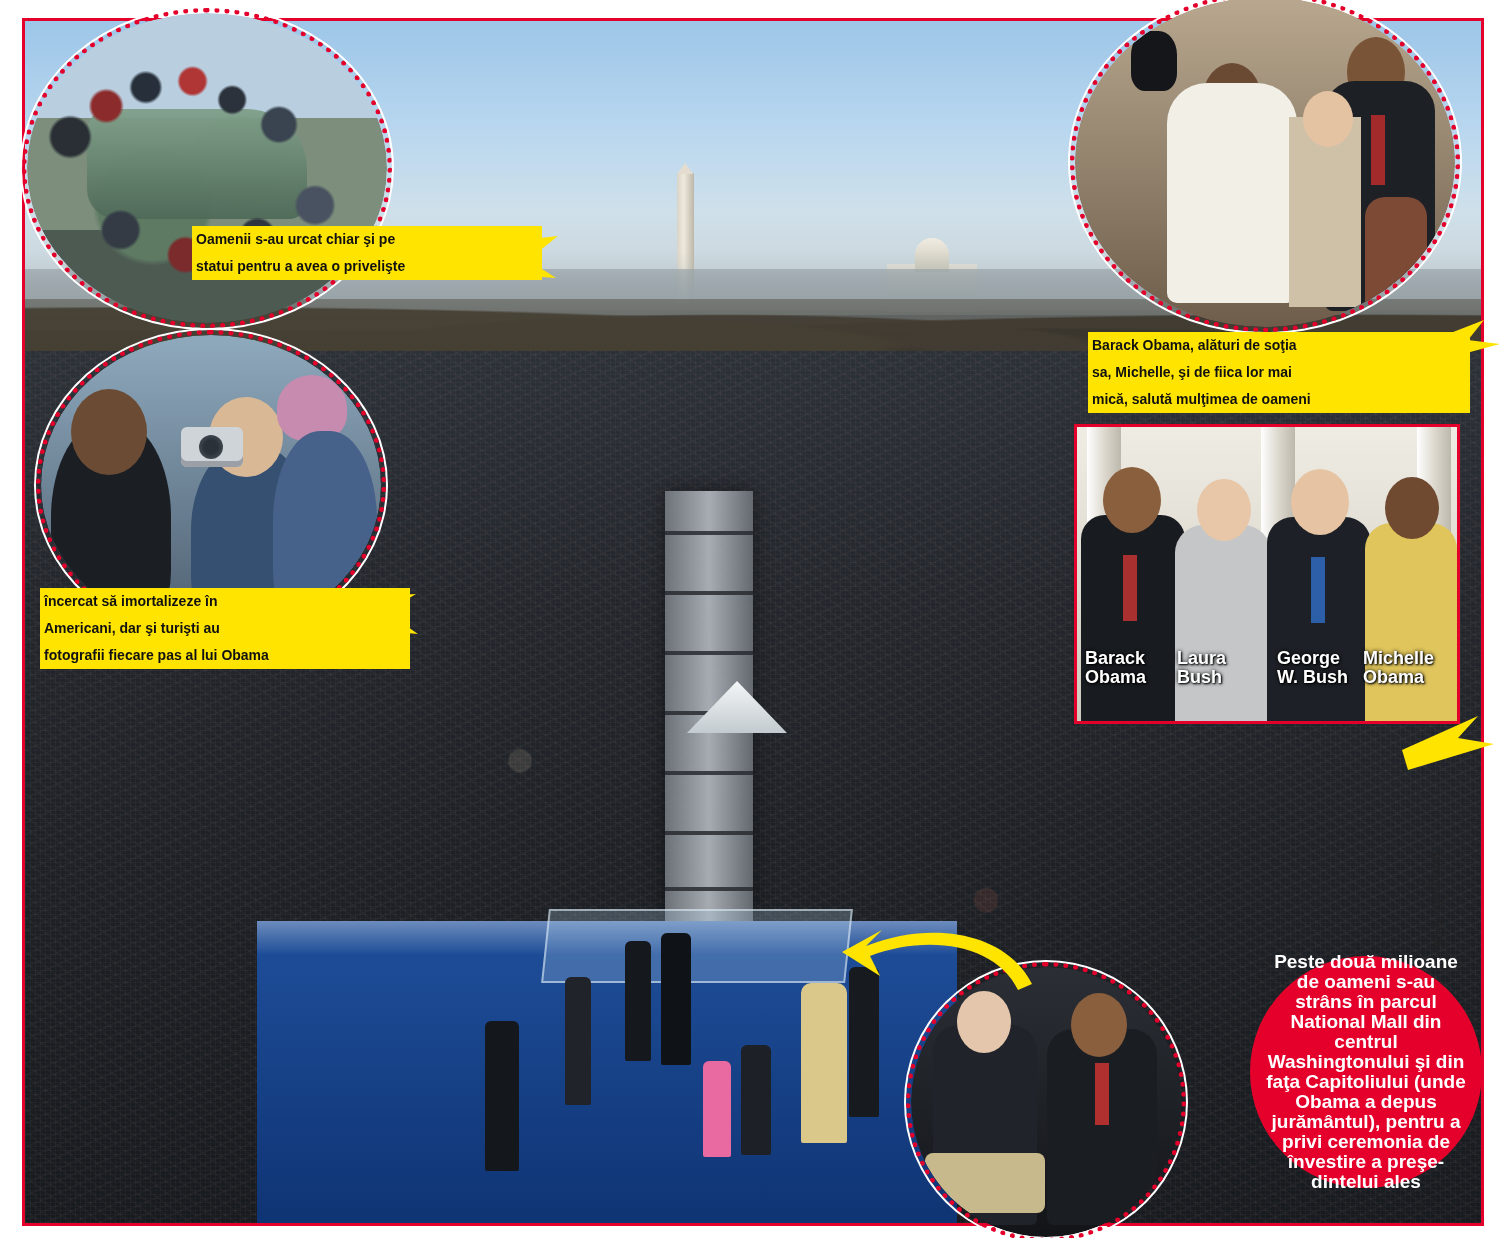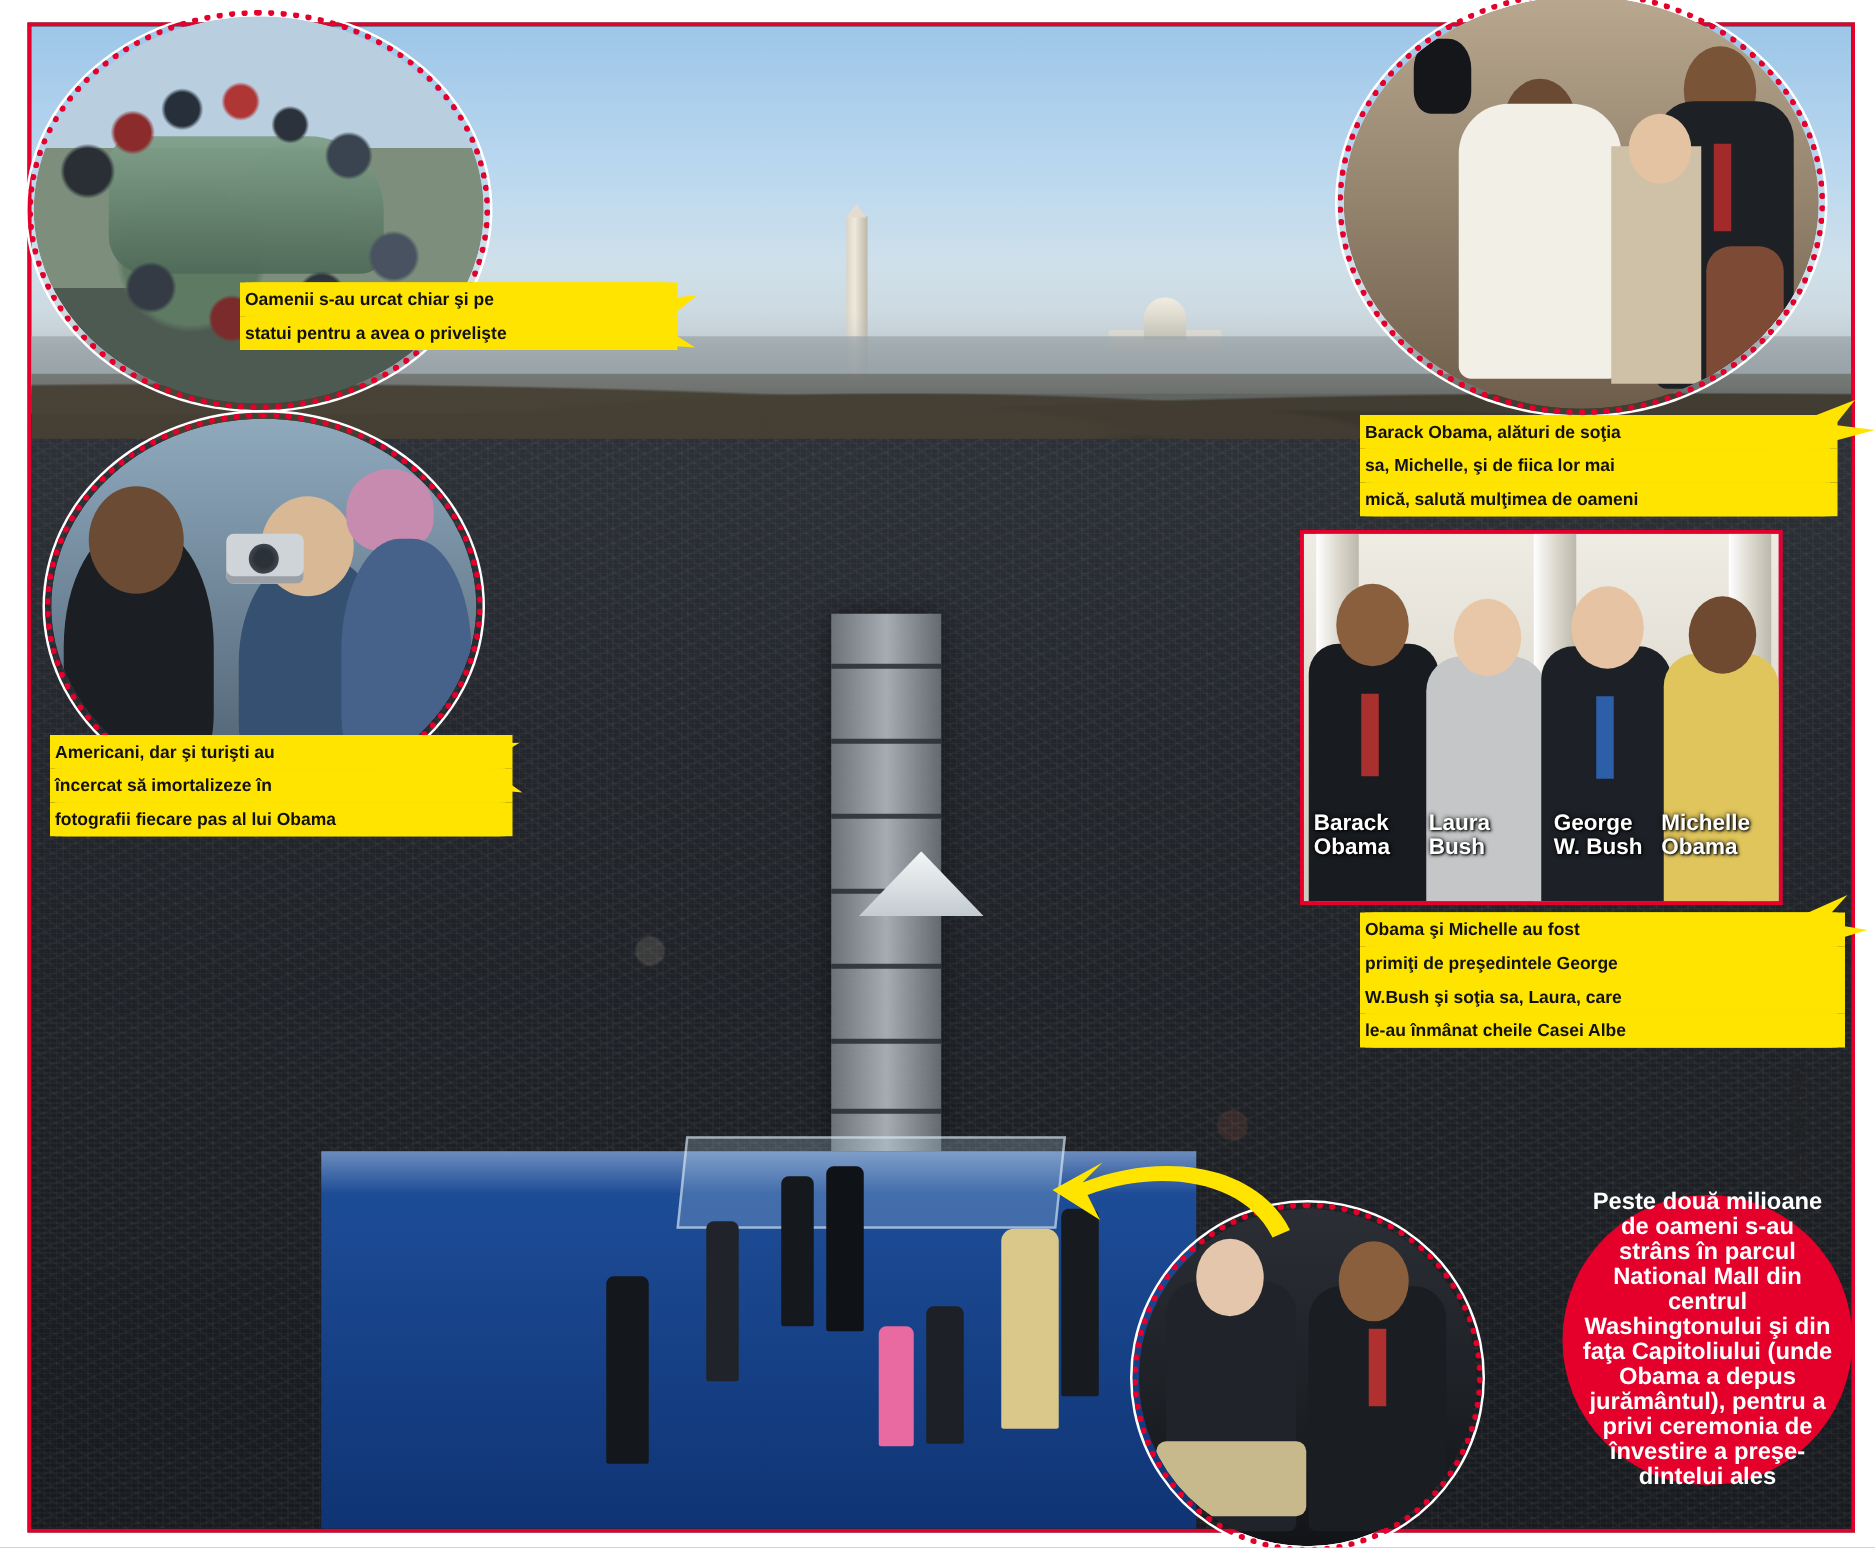--- a/index.html
+++ b/index.html
@@ -127,22 +127,22 @@
   
   .c4{left:906px;top:962px;width:270px;height:270px;}
   .c4 .inner{background:linear-gradient(#2b2f35,#121418);}
   .c4 .m{position:absolute;left:22px;top:58px;width:104px;height:200px;background:#20242a;border-radius:26px 26px 6px 6px;}
   .c4 .m-h{position:absolute;left:46px;top:24px;width:54px;height:62px;border-radius:50%;background:#e3c6ab;}
   .c4 .o{position:absolute;left:136px;top:62px;width:110px;height:196px;background:#1a1d22;border-radius:26px 26px 6px 6px;}
   .c4 .o-h{position:absolute;left:160px;top:26px;width:56px;height:64px;border-radius:50%;background:#8a5f3d;}
   .c4 .o-tie{position:absolute;left:184px;top:96px;width:14px;height:62px;background:#b03030;}
 
   
-  .rect4{position:absolute;left:1040px;top:424px;width:380px;height:294px;
-    border:3px solid #e4002b;overflow:hidden;background:#be185d;}
+  .rect4{position:absolute;left:1074px;top:424px;width:380px;height:294px;
+    border:3px solid #e4002b;overflow:hidden;background:#a16207;}
   .rect4 .bg{position:absolute;inset:0;background:linear-gradient(#efece4,#cfcabd);}
   .rect4 .col{position:absolute;top:0;width:34px;height:100%;background:linear-gradient(90deg,#fff,#ddd9cf,#bdb8ac);}
   .rect4 .pers{position:absolute;bottom:0;}
   .name{position:absolute;color:#fff;font-weight:bold;font-size:18px;line-height:19px;
         text-shadow:1px 1px 2px #000,0 0 4px #000;}
 
   
   .callout{position:absolute;color:#111;font-weight:bold;font-size:14px;line-height:25px;}
   .callout span{background:#ffe400;box-shadow:6px 0 0 #ffe400,-4px 0 0 #ffe400;
       padding:1px 0;display:inline;-webkit-box-decoration-break:clone;box-decoration-break:clone;}
@@ -289,43 +289,37 @@
 
   <div class="callout" style="left:196px;top:226px;width:340px;">
     <span class="l">Oamenii s-au urcat chiar şi pe</span>
     <span class="l">statui pentru a avea o privelişte</span>
   </div>
   <svg style="position:absolute;left:468px;top:236px;width:92px;height:68px;">
     <path d="M4,10 L90,0 L60,24 L88,42 L0,36 Z" fill="#ffe400"></path>
   </svg>
 
   <div class="callout" style="left:44px;top:588px;width:360px;">
+    <span class="l">încercat să imortalizeze în</span>
     <span class="l">Americani, dar şi turişti au</span>
-    <span class="l">încercat să imortalizeze în</span>
     <span class="l">fotografii fiecare pas al lui Obama</span>
   </div>
   <svg style="position:absolute;left:300px;top:594px;width:120px;height:56px;">
     <path d="M0,6 L116,0 L86,18 L118,40 L4,30 Z" fill="#ffe400"></path>
   </svg>
 
   <div class="callout" style="left:1092px;top:332px;width:372px;">
     <span class="l">Barack Obama, alături de soţia</span>
     <span class="l">sa, Michelle, şi de fiica lor mai</span>
     <span class="l">mică, salută mulţimea de oameni</span>
   </div>
   <svg style="position:absolute;left:1412px;top:318px;width:90px;height:52px;">
     <path d="M0,30 L72,2 L56,22 L88,26 L6,48 Z" fill="#ffe400"></path>
   </svg>
 
-  <div class="callout" style="left:1092px;top:730px;width:378px;">
-    <span class="l">Obama şi Michelle au fost</span>
-    <span class="l">primiţi de preşedintele George</span>
-    <span class="l">W.Bush şi soţia sa, Laura, care</span>
-    <span class="l">le-au înmânat cheile Casei Albe</span>
-  </div>
   <svg style="position:absolute;left:1400px;top:714px;width:96px;height:60px;">
     <path d="M2,36 L78,2 L58,24 L94,30 L8,56 Z" fill="#ffe400"></path>
   </svg>
 
   <div class="redbubble">
     <div>Peste două milioane de oameni s-au strâns în parcul National Mall din centrul Washingtonului şi din faţa Capitoliului (unde Obama a depus jurământul), pentru a privi ceremonia de învestire a preşe-dintelui ales</div>
   </div>
 
   <div class="credit">fotografii: EPA</div>
 

